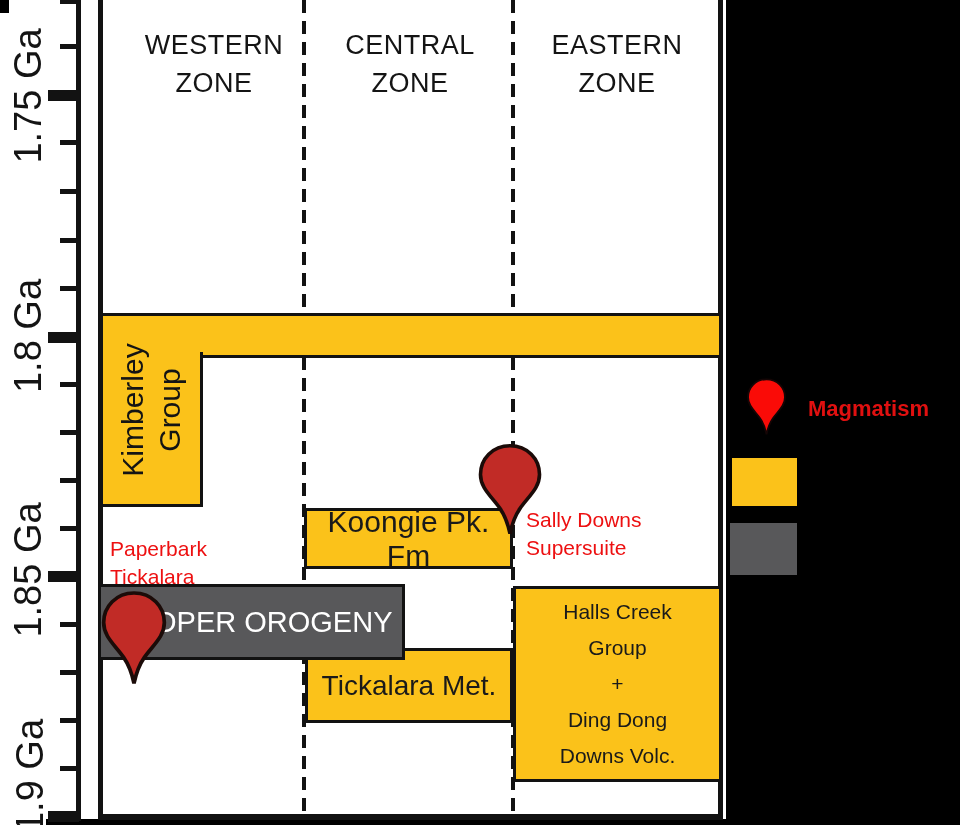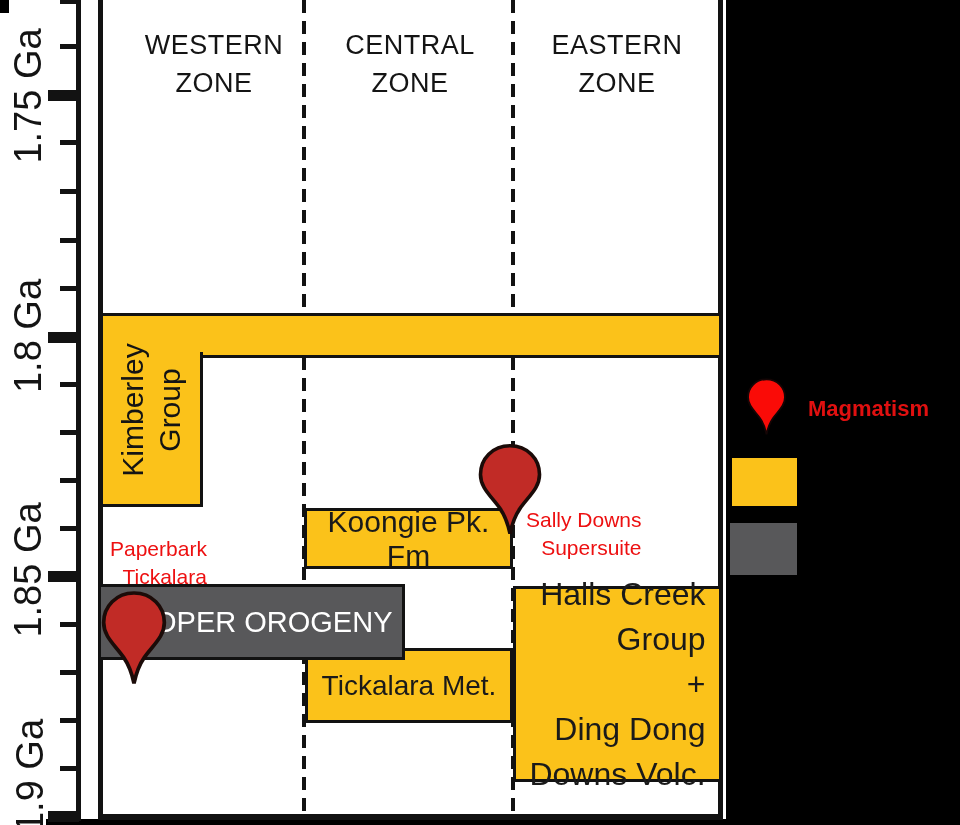--- a/index.html
+++ b/index.html
@@ -9,21 +9,21 @@
   }
   .abs{position:absolute;}
   .black{background:#000000;}
   .box{
     position:absolute;border:3px solid #121212;box-sizing:border-box;
     display:flex;align-items:center;justify-content:center;text-align:center;
   }
   .yellow{background:#FBC21A;}
   .gray{background:#58585A;color:#ffffff;}
   .mask{position:absolute;background:#FBC21A;}
-  .pre{white-space:pre-line;text-align:right;}
+  .pre{white-space:pre-line;}
   .tick{position:absolute;background:#121212;}
   .axis-spine{position:absolute;left:76px;top:0;width:5px;height:821px;background:#121212;}
   .frame{position:absolute;background:#121212;}
   .axis-label{
     position:absolute;font-size:38px;color:#141414;white-space:nowrap;
     transform:translate(-50%,-50%) rotate(-90deg);
   }
   .dashed-line{
     position:absolute;top:0;width:4px;height:818px;
     background:repeating-linear-gradient(to bottom,#121212 0 13px,rgba(0,0,0,0) 13px 21px);
@@ -105,21 +105,21 @@
 
   <div class="box yellow" style="left:305px;top:648px;width:208px;height:75px;font-size:28px;">
     <span>Tickalara Met.</span>
   </div>
 
   <div class="box gray" style="left:98px;top:584px;width:307px;height:76px;font-size:29px;">
     <span>HOOPER OROGENY</span>
   </div>
 
 
-  <div class="box yellow" style="left:513px;top:586px;width:209px;height:196px;font-size:32px;line-height:45px;">
+  <div class="box yellow" style="left:513px;top:586px;width:209px;height:196px;font-size:21px;line-height:36px;">
     <span class="pre">Halls Creek
 Group
 +
 Ding Dong
 Downs Volc.</span>
   </div>
 
   <div class="red-note pre" style="left:110px;top:535px;">Paperbark
 Tickalara</div>
   <div class="red-note pre" style="left:526px;top:506px;">Sally Downs

